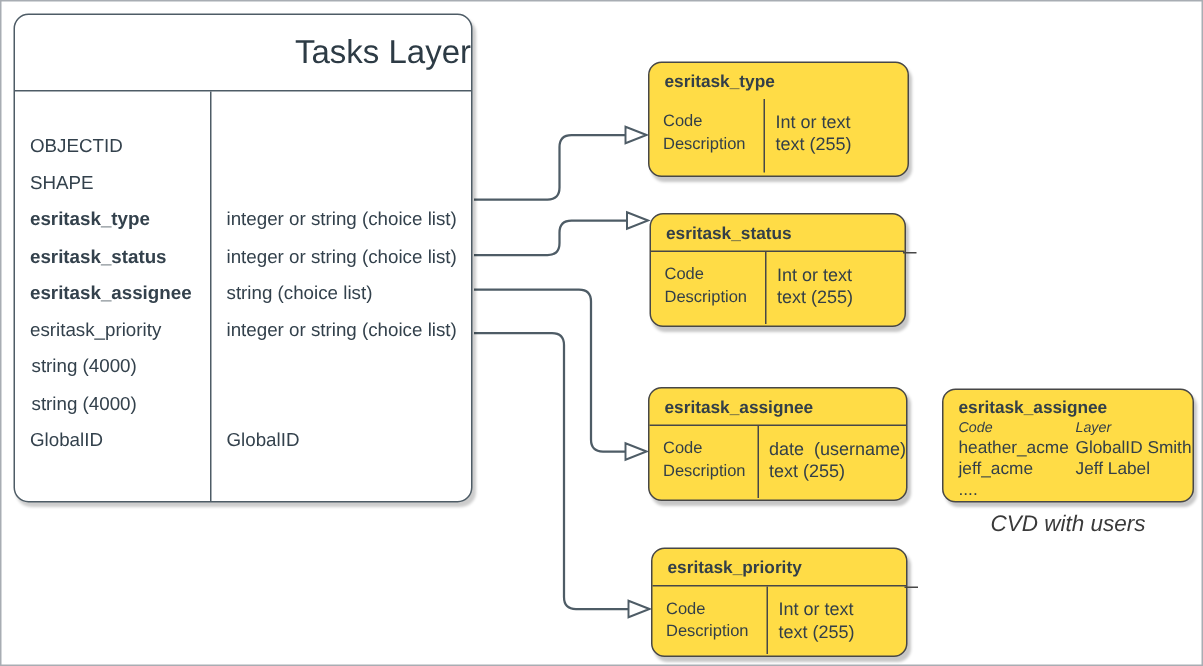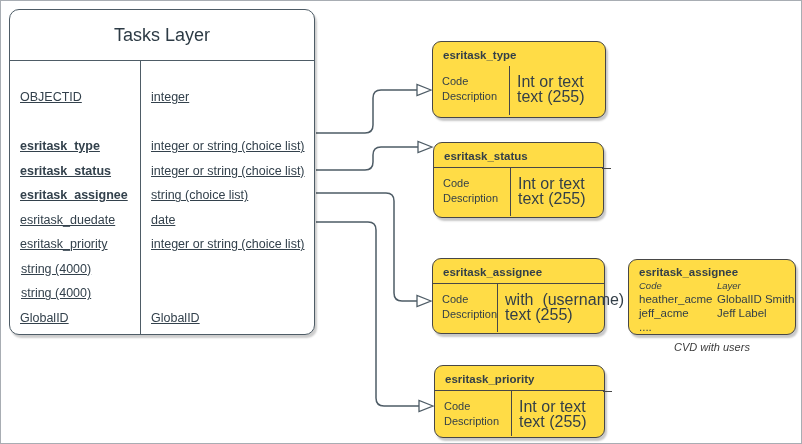--- a/index.html
+++ b/index.html
@@ -12,59 +12,59 @@
   .wires path{fill:none;stroke:#4e5c66;stroke-width:1.5;}
   .wires polygon{fill:#ffffff;stroke:#4e5c66;stroke-width:1.3;}
 
   
   .table{
     position:absolute;left:8px;top:8px;width:306px;height:326px;box-sizing:border-box;
     background:#fff;border:1.6px solid #4e5c66;border-radius:10px;
     box-shadow:2px 3px 2px rgba(0,0,0,0.2);
   }
   .table-title{
-    height:50px;line-height:50px;text-align:center;font-size:18px;
+    height:50px;line-height:50px;text-align:right;font-size:22px;
     border-bottom:1.4px solid #4e5c66;color:#2d3b45;
   }
   .table-divider-v{
     position:absolute;left:130px;top:51px;bottom:0;width:1.4px;background:#4e5c66;
   }
-  .table-body{padding-top:24px;text-decoration:underline;}
+  .table-body{padding-top:24px;}
   .trow{display:flex;height:24.5px;align-items:center;font-size:12.5px;}
   .cell-name{width:130px;box-sizing:border-box;padding-left:10px;}
   .cell-type{flex:1;box-sizing:border-box;padding-left:11px;}
   .bold{font-weight:bold;}
 
   
   .ybox{
     position:absolute;box-sizing:border-box;background:#FFDC46;
     border:1.6px solid #474747;border-radius:9px;
     box-shadow:2px 3px 2px rgba(0,0,0,0.22);
     color:#333f48;
   }
   .ybox-title{
     font-size:11.5px;font-weight:bold;padding:7px 0 5px 10px;
   }
   .ybox.lined .ybox-title{border-bottom:1.4px solid #474747;}
   .ybox-body{display:flex;align-items:flex-start;height:calc(100% - 26px);}
   .ybox-left{width:76px;box-sizing:border-box;padding:8px 0 0 9px;font-size:11px;line-height:15px;}
   .ybox-right{flex:1;box-sizing:border-box;border-left:1.4px solid #474747;height:100%;
-    padding:8px 0 0 7px;font-size:16px;line-height:15px;}
+    padding:8px 0 0 7px;font-size:12px;line-height:15px;}
   .ybox-right div, .ybox-left div{white-space:pre;}
   .tick{position:absolute;right:-8px;top:24.5px;width:9px;height:1.4px;background:#474747;}
 
   
   .cvd{padding:6px 0 0 10px;}
   .cvd-title{font-size:11.5px;font-weight:bold;}
   .cvd-grid{display:grid;grid-template-columns:76px auto;column-gap:2px;margin-top:1px;}
   .cvd-h{font-size:9.5px;font-style:italic;line-height:13px;}
   .cvd-c{font-size:11.5px;line-height:14px;white-space:pre;}
   .cvd-caption{
     position:absolute;left:627px;top:340px;width:168px;text-align:center;
-    font-size:11px;font-style:italic;color:#3a3a3a;
+    font-size:15px;font-style:italic;color:#3a3a3a;
   }
 </style>
 </head>
 <body>
 
 <div class="canvas">
 
   <svg class="wires" viewBox="0 0 802 444">
     <g>
       <path d="M315,132 L364,132 Q372,132 372,124 L372,97 Q372,89 380,89 L416,89"></path>
@@ -83,39 +83,35 @@
       <polygon points="432,405 418,399.5 418,410.5"></polygon>
     </g>
   </svg>
 
   <div class="table">
     <div class="table-title">Tasks Layer</div>
     <div class="table-divider-v"></div>
     <div class="table-body">
       <div class="trow">
         <div class="cell-name">OBJECTID</div>
-        <div class="cell-type">integer</div>
-      </div>
-      <div class="trow">
+      </div>
+      <div class="trow">
+        <div class="cell-name">SHAPE</div>
       </div>
       <div class="trow">
         <div class="cell-name bold">esritask_type</div>
         <div class="cell-type">integer or string (choice list)</div>
       </div>
       <div class="trow">
         <div class="cell-name bold">esritask_status</div>
         <div class="cell-type">integer or string (choice list)</div>
       </div>
       <div class="trow">
         <div class="cell-name bold">esritask_assignee</div>
         <div class="cell-type">string (choice list)</div>
-      </div>
-      <div class="trow">
-        <div class="cell-name">esritask_duedate</div>
-        <div class="cell-type">date</div>
       </div>
       <div class="trow">
         <div class="cell-name">esritask_priority</div>
         <div class="cell-type">integer or string (choice list)</div>
       </div>
       <div class="trow">
         <div class="cell-type">string (4000)</div>
       </div>
       <div class="trow">
         <div class="cell-type">string (4000)</div>
@@ -157,21 +153,21 @@
   </div>
 
   <div class="ybox lined" style="left:431px;top:257px;width:173px;height:76px;">
     <div class="ybox-title">esritask_assignee</div>
     <div class="ybox-body">
       <div class="ybox-left">
         <div>Code</div>
         <div>Description</div>
       </div>
       <div class="ybox-right">
-        <div>with  (username)</div>
+        <div>date  (username)</div>
         <div>text (255)</div>
       </div>
     </div>
   </div>
 
   <div class="ybox lined" style="left:433px;top:364px;width:171px;height:73px;">
     <div class="ybox-title">esritask_priority</div>
     <div class="tick"></div>
     <div class="ybox-body">
       <div class="ybox-left">

